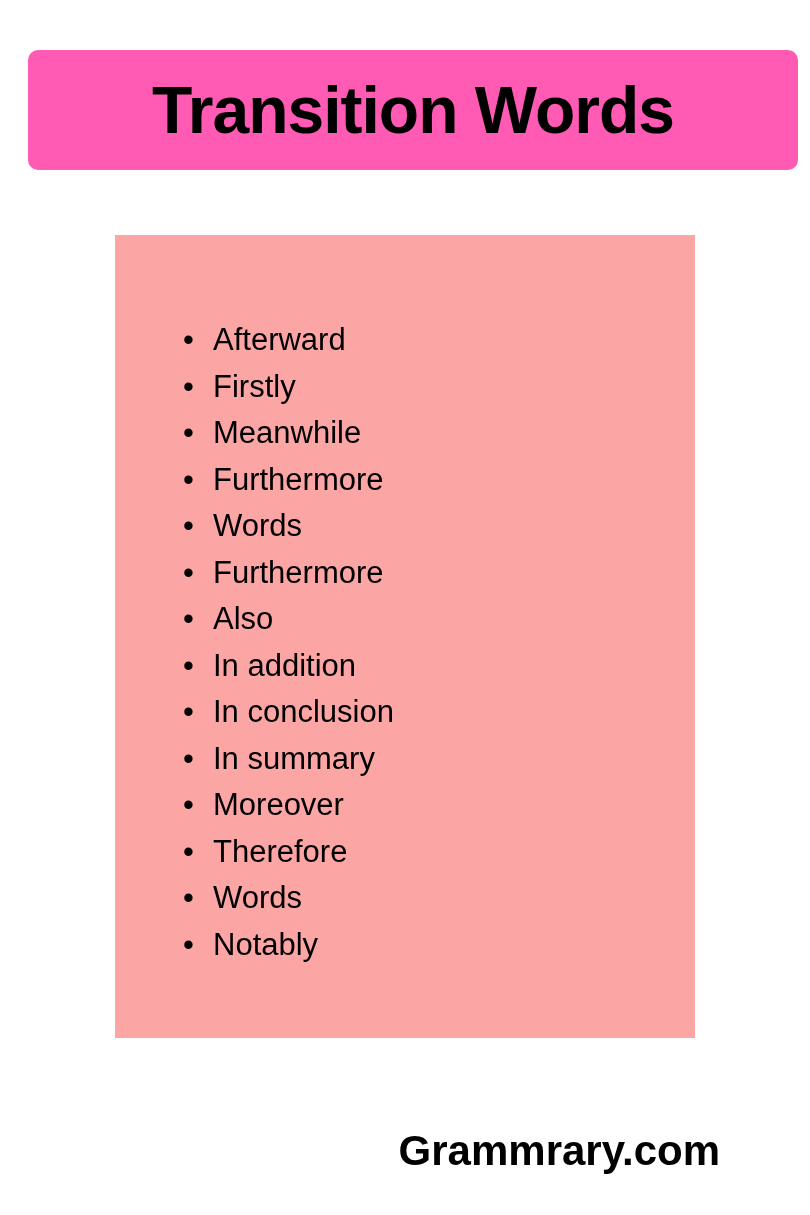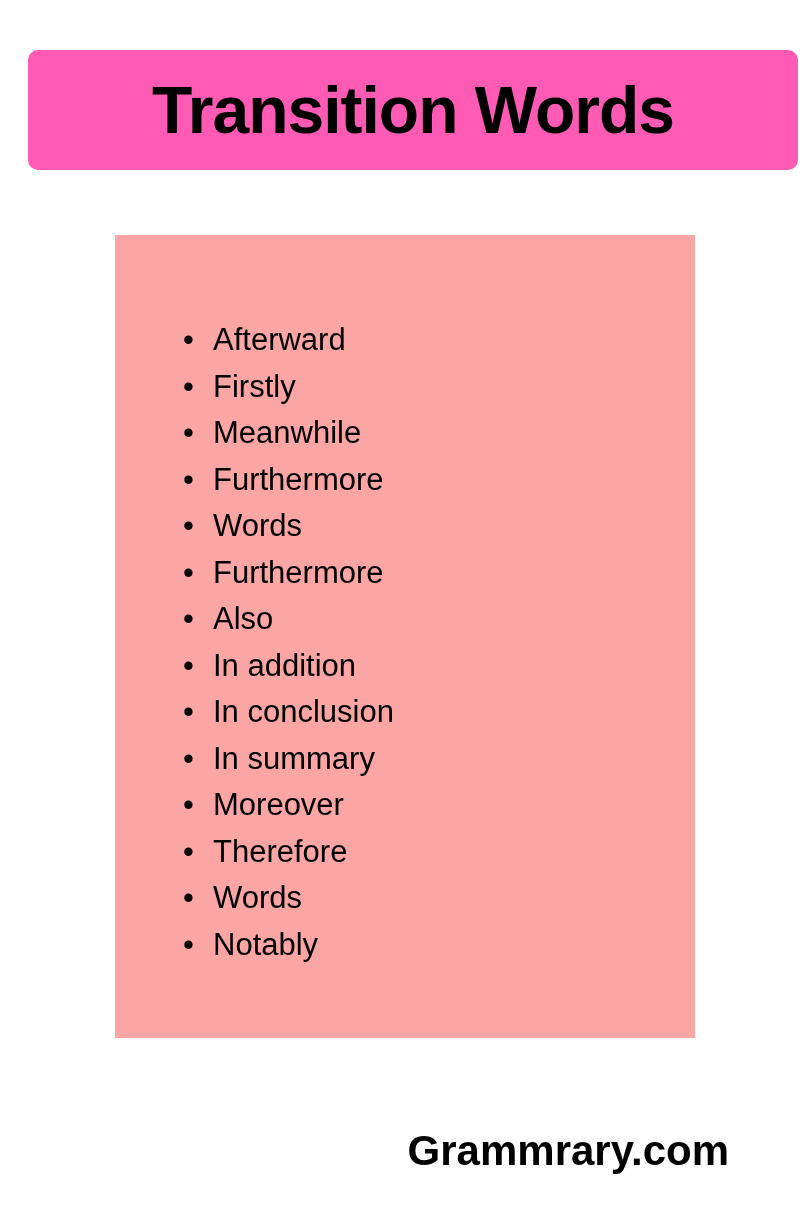--- a/index.html
+++ b/index.html
@@ -46,21 +46,21 @@
     .words-list li::before {
       content: "•";
       position: absolute;
       left: 8px;
       font-size: 31px;
       color: #000000;
     }
     .footer-brand {
       position: absolute;
       bottom: 40px;
-      right: 81px;
+      right: 90px;
       font-size: 42px;
       font-weight: 700;
       color: #000000;
     }
   </style>
 </head>
 <body>
 
 <div class="header-banner">
   <h1 class="header-title">Transition Words</h1>

